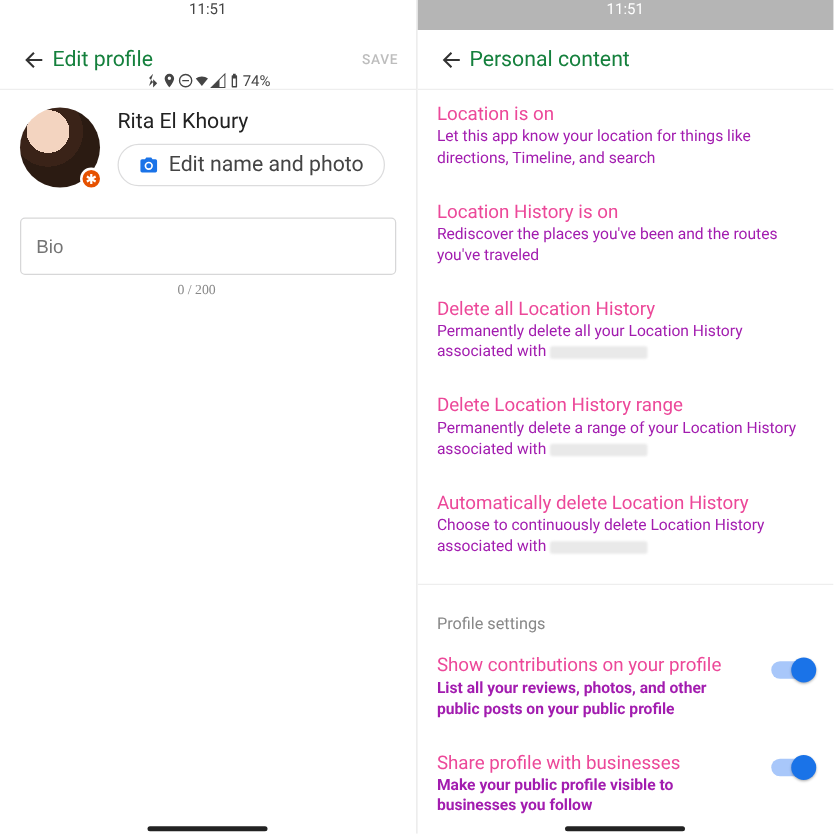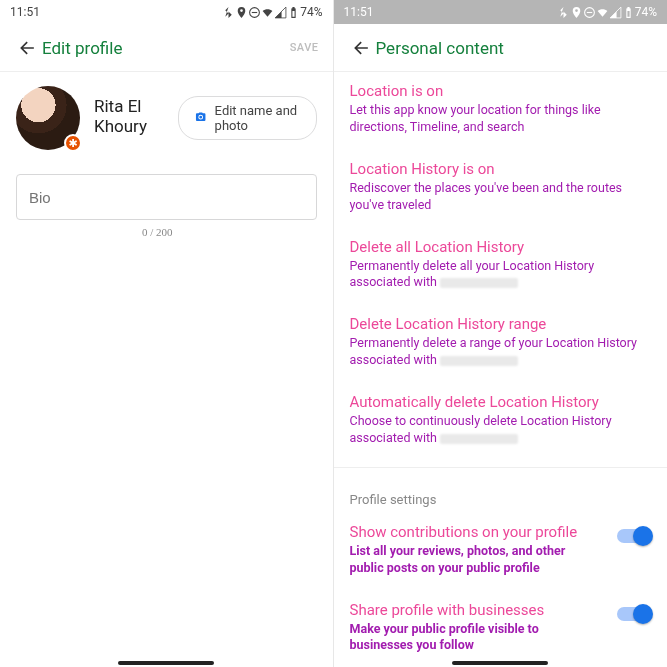--- a/index.html
+++ b/index.html
@@ -2,43 +2,43 @@
 <html><head>
 <meta charset="utf-8">
 <style>
   * { box-sizing: border-box; margin: 0; padding: 0; }
   html, body { width: 667px; height: 667px; font-family: Roboto, 'Segoe UI', Arial, sans-serif; background: #fff; }
   .wrap { display: flex; width: 667px; height: 667px; }
   .screen { flex: 1 1 50%; position: relative; border-right: 1px solid #e7e7e7; height: 100%; overflow: hidden; }
   .screen:last-child { border-right: none; }
 
   
-  .status-bar { height: 24px; display: flex; align-items: center; justify-content: space-between; padding: 0 10px; font-size: 12px; color: #444; }
+  .status-bar { height: 24px; display: flex; align-items: center; justify-content: space-between; padding: 0 10px; font-size: 12px; color: #444; flex-direction: column; }
   .status-bar.dark { background: #b5b5b5; color: #fff; }
-  .status-right { display: flex; align-items: center; gap: 0; font-size: 12px; }
+  .status-right { display: flex; align-items: flex-start; gap: 0; font-size: 12px; margin-top: 44px; }
   .status-right.dark span, .status-right.dark svg { color: #fff; fill: #fff; }
   .stat-ic { width: 13px; height: 13px; display:inline-flex; align-items:center; justify-content:center; }
   .stat-ic svg { width: 100%; height: 100%; fill: currentColor; }
 
   
   .app-bar { height: 48px; display: flex; align-items: center; padding: 0 14px; border-bottom: 1px solid #eee; }
   .back-btn { width: 28px; height: 28px; display:flex; align-items:center; justify-content:center; cursor:pointer; }
   .back-btn svg { width: 20px; height: 20px; stroke: #333; stroke-width: 2; fill: none; }
   .app-title { flex: 1; font-size: 17px; color: #15803d; font-weight: 400; }
   .save-btn { font-size: 11px; letter-spacing: 0.5px; color: #bdbdbd; font-weight: 500; cursor: default; width: 40px; text-align:right; }
   .save-spacer { width: 28px; }
 
   
   .profile-row { display:flex; align-items:center; padding: 14px 16px 10px; gap: 14px; }
   .avatar-wrap { position: relative; width: 64px; height: 64px; }
   .avatar { width: 64px; height: 64px; border-radius: 50%; background: radial-gradient(circle at 35% 30%, #f3d4c0 0 28%, #3a2318 28% 46%, #2b1b12 46% 100%); overflow:hidden; }
   .avatar-badge { position:absolute; bottom:-2px; right:-2px; width:18px; height:18px; border-radius:50%; background:#e65100; display:flex; align-items:center; justify-content:center; color:#fff; font-size:11px; border:2px solid #fff; }
-  .name-col { display:flex; flex-direction:row; gap:8px; }
+  .name-col { display:flex; flex-direction:column; gap:8px; }
   .name { font-size: 17px; color:#222; font-weight:400; }
-  .edit-chip { display:inline-flex; align-items:center; gap:8px; border:1px solid #dcdcdd; border-radius:20px; padding:6px 16px; font-size:13px; color:#444; cursor:pointer; }
+  .edit-chip { display:inline-flex; align-items:center; gap:8px; border:1px solid #dcdcdd; border-radius:20px; padding:6px 16px; font-size:17px; color:#444; cursor:pointer; }
   .chip-ic { width:16px; height:16px; color:#1a73e8; }
 
   .bio-field { margin: 14px 16px 2px; border:1px solid #d7d7d8; border-radius:4px; height:46px; display:flex; align-items:center; padding:0 12px; }
   .bio-field input { border:none; outline:none; width:100%; font-size:15px; color:#666; background:transparent; }
   .char-count { text-align:center; font-size:11px; color:#888; padding:4px 18px 0 0;font-family:Liberation Serif, serif; }
 
   
   .nav-pill { position:absolute; bottom:2px; left:50%; transform:translateX(-50%); width:96px; height:4px; border-radius:3px; background:#222; }
 
   

